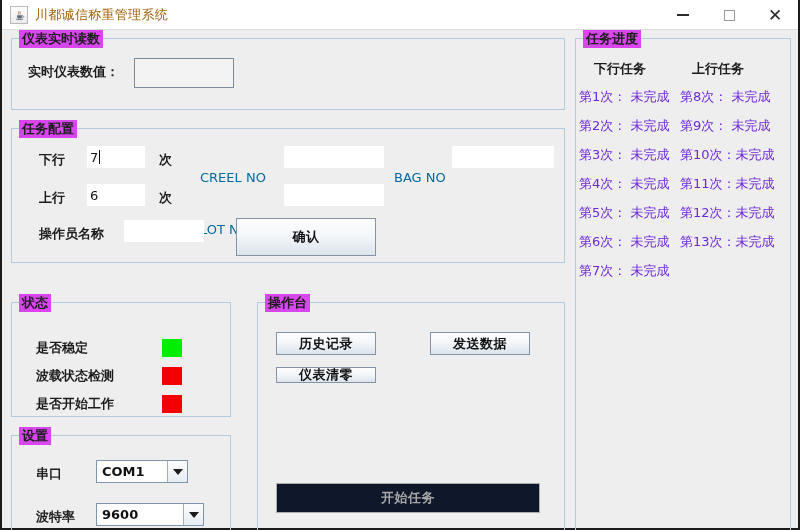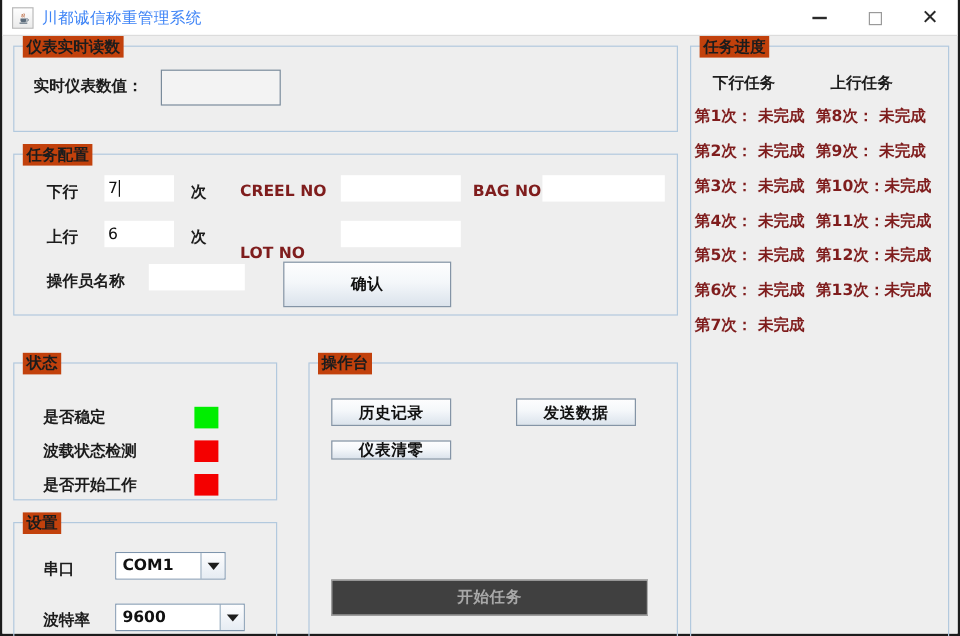--- a/index.html
+++ b/index.html
@@ -31,21 +31,21 @@
   .titlebar-icon {
     width: 18px; height: 18px;
     margin-left: 8px; margin-right: 7px;
     border: 1px solid #b9b9b9;
     background: linear-gradient(#fefefe, #ebebeb);
     display: flex; align-items: center; justify-content: center;
     font-size: 12px; color: #2b4a6b;
     line-height: 1;
   }
   .titlebar-title {
-    font-size: 13px; color: #3b82f6;
+    font-size: 13px; color: #a16207;
     letter-spacing: .3px;
     text-align: center;
   }
   .win-buttons {
     position: absolute; right: 0; top: 0; height: 30px;
     display: flex; align-items: center;
   }
   .win-btn {
     width: 46px; height: 30px;
     display: flex; align-items: center; justify-content: center;
@@ -64,35 +64,35 @@
 
   
   .panel {
     position: absolute;
     border: 1px solid #b2c9de;
     background: transparent;
   }
   .panel > .panel-title {
     position: absolute;
     top: -9px; left: 7px;
-    background: #c2410c;
+    background: #d946ef;
     padding: 0 3px;
     font-size: 13px; font-weight: bold;
     color: #1c1c1c;
     white-space: nowrap;
   }
 
   .lbl {
     position: absolute;
     font-size: 13px;
     color: #1c1c1c;
     font-weight: bold;
     white-space: nowrap;
   }
-  .lbl.plain { font-weight: bold; color: #7f1d1d; }
+  .lbl.plain { font-weight: normal; color: #0369a1; margin-top: 18px; }
 
   
   .field {
     position: absolute;
     background: #ffffff;
     border: none;
     font-size: 13px;
     color: #111;
     padding: 0 3px;
     display: flex; align-items: center;
@@ -114,21 +114,21 @@
     position: absolute;
     background: linear-gradient(to bottom, #fdfdfe 0%, #f4f7fa 45%, #dbe3ec 100%);
     border: 1px solid #8494a6;
     font-size: 13px; font-weight: bold;
     color: #111;
     display: flex; align-items: center; justify-content: center;
     font-family: "DejaVu Sans", "Liberation Sans", sans-serif;
     letter-spacing: .5px;
   }
   .btn.disabled {
-    background: #404040;
+    background: #0f172a;
     border: 1px solid #adadad;
     color: #a8a8a8;
   }
 
   
   .combo {
     position: absolute;
     border: 1px solid #7e95ad;
     background: #ffffff;
     display: flex; align-items: stretch;
@@ -161,21 +161,21 @@
   }
 
   
   .tp-head {
     position: absolute;
     font-size: 13px; font-weight: bold; color: #1c1c1c;
     white-space: nowrap;
   }
   .tp-row {
     position: absolute;
-    font-size: 13px; font-weight: bold; color: #7f1d1d;
+    font-size: 13px; font-weight: normal; color: #6d28d9;
     white-space: nowrap;
   }
 </style>
 </head>
 <body>
 
 <div class="window">
 
   <div class="titlebar">
     <div class="titlebar-icon">

